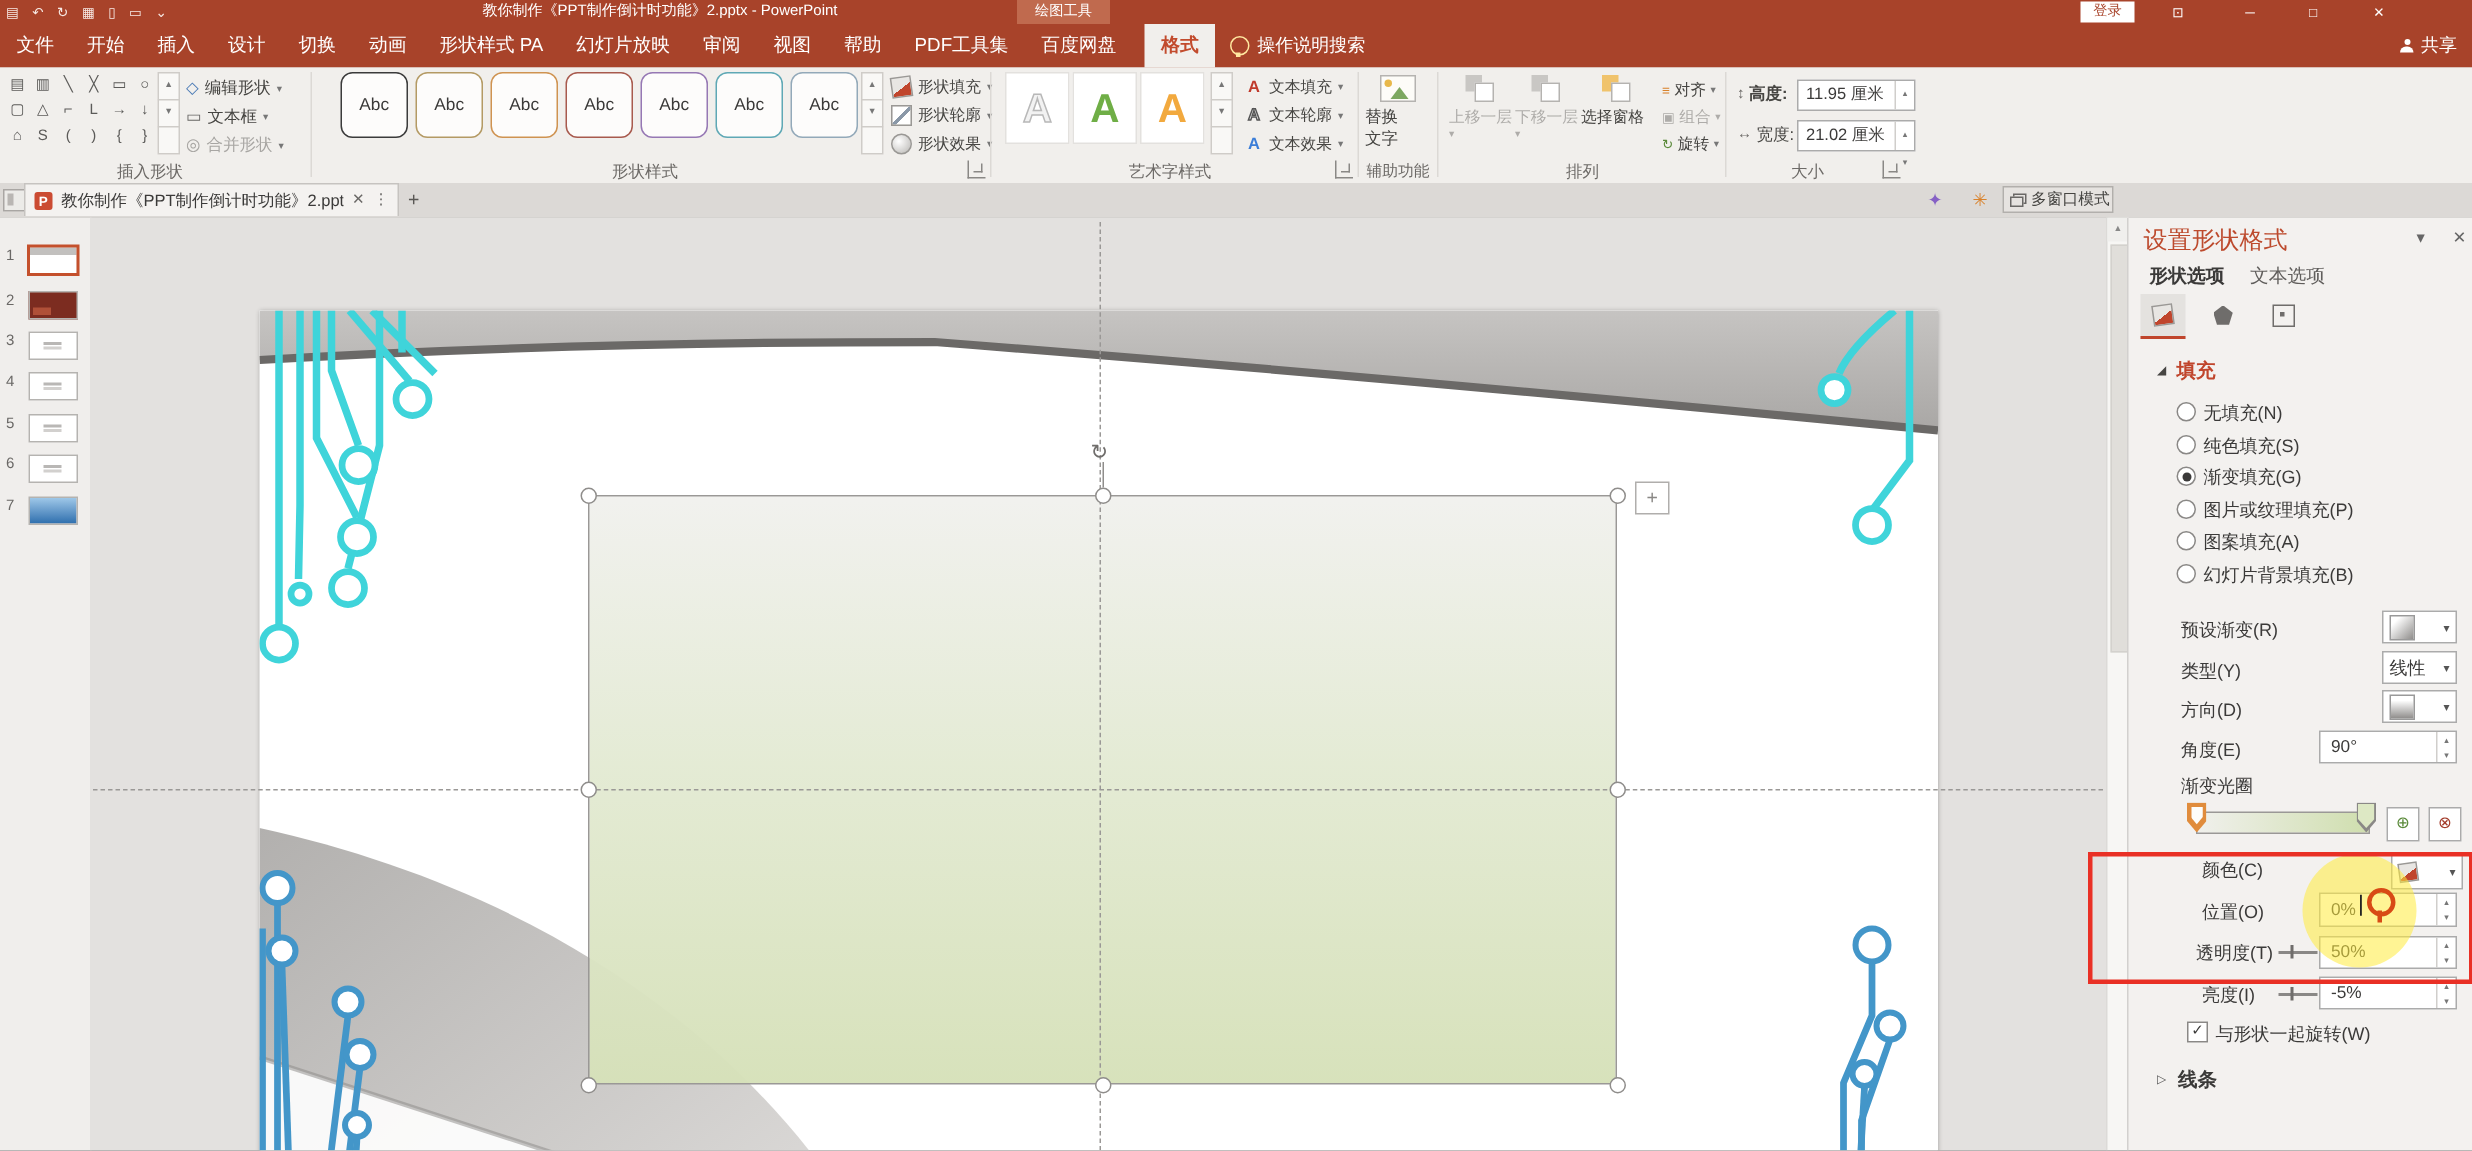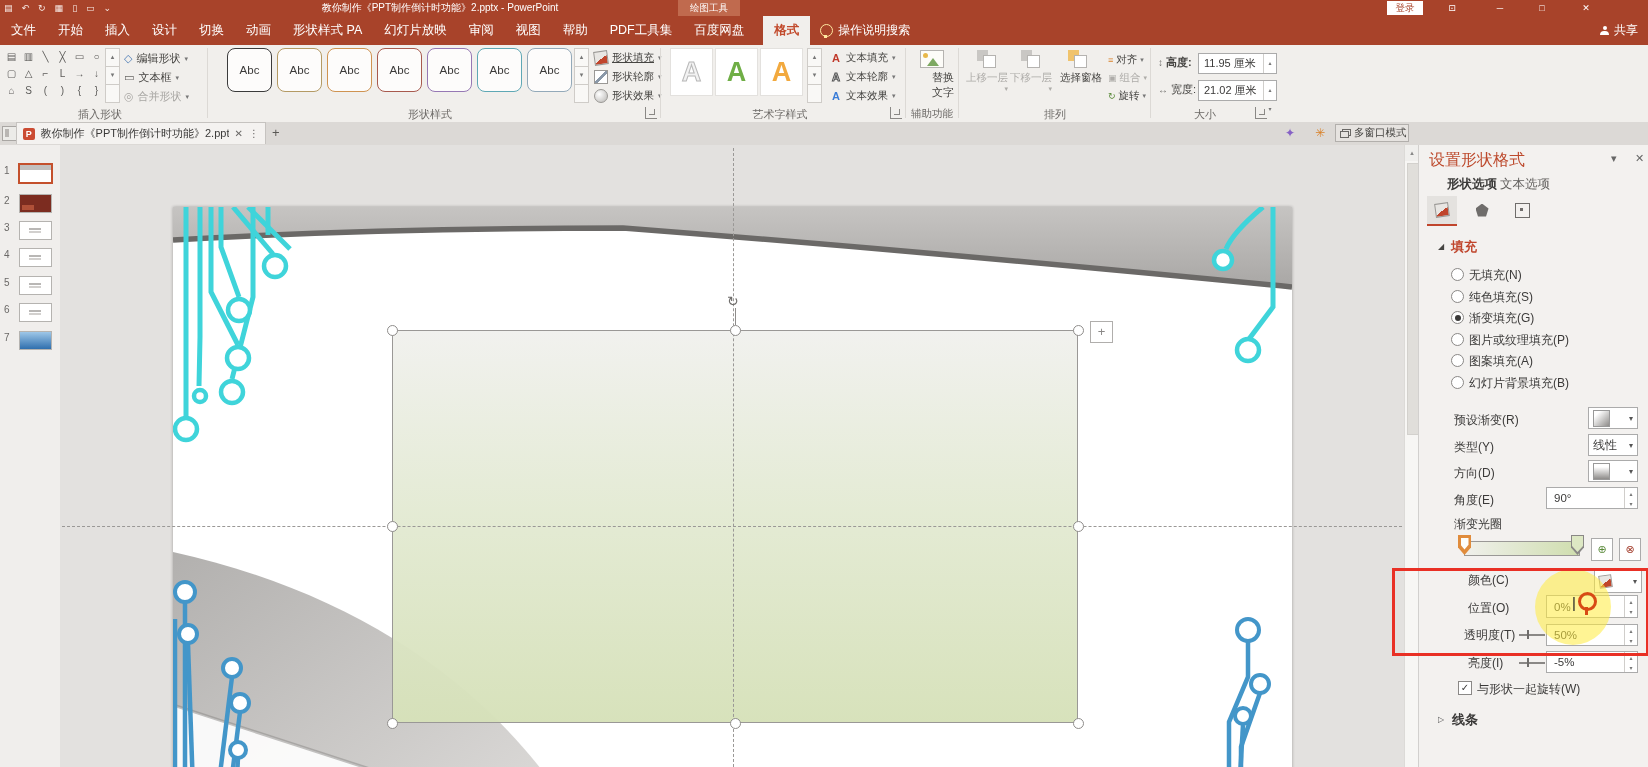--- a/index.html
+++ b/index.html
@@ -33,21 +33,21 @@
   .scrollcol{position:absolute;width:15px;}
   .scrollcol div{height:17px;border:1px solid #cfccc8;background:#f9f8f6;font-size:7px;color:#777;text-align:center;line-height:15px;margin-bottom:-1px;}
   .rbtnrow{position:absolute;display:flex;align-items:center;gap:4px;font-size:11px;color:#464542;white-space:nowrap;}
   .rbtnrow .car{font-size:7px;color:#777;}
   .rbtnrow.disabled{color:#a8a6a3;}
   .abc{position:absolute;top:3px;width:43px;height:42px;border-radius:8px;background:#fdfcfb;border:1.5px solid #444;
        font-size:11.5px;color:#3b3a39;display:flex;align-items:center;justify-content:center;}
   .bigA{position:absolute;top:3px;width:41px;height:46px;background:#fff;border:1px solid #e3e1de;display:flex;align-items:center;justify-content:center;font-size:27px;font-weight:bold;}
   .launcher{position:absolute;width:11px;height:11px;border-left:1px solid #8a8885;border-bottom:1px solid #8a8885;}
   .launcher:after{content:"";position:absolute;right:2px;top:2px;width:5px;height:5px;border-right:1.5px solid #8a8885;border-bottom:1.5px solid #8a8885;}
-  .bigbtn{position:absolute;top:3px;width:42px;text-align:right;font-size:11px;color:#464542;}
+  .bigbtn{position:absolute;top:3px;width:42px;text-align:left;font-size:11px;color:#464542;}
   .bigbtn.disabled{color:#aeaca9;}
   .sq2{position:relative;width:20px;height:18px;margin:2px auto 3px auto;}
   .sq2:before{content:"";position:absolute;left:0;top:0;width:11px;height:11px;background:#c9c7c4;}
   .sq2:after{content:"";position:absolute;left:6px;top:5px;width:11px;height:11px;background:#fff;border:1px solid #b5b3b0;}
   .sq2.live:before{background:#f0c36c;}
   .minirow{position:absolute;display:flex;align-items:center;gap:3px;font-size:10.5px;color:#464542;white-space:nowrap;}
   .minirow.disabled{color:#aeaca9;}
   .micon{font-size:9px;color:#7a99b8;}
   .sizeicon{font-size:10px;color:#6f6d6a;}
   .sizeinput{position:absolute;width:72px;height:19px;border:1px solid #ababab;background:#fff;font-size:11px;color:#3b3a39;line-height:19px;padding-left:5px;}
@@ -252,21 +252,21 @@
     <div class="abc" style="left: 527px; border-color: rgb(147, 169, 185);">
         <span>Abc</span>
       </div>
     <div class="scrollcol" style="left:574px;top:3px;">
       <div>▴</div>
       <div>▾</div>
       <div></div>
     </div>
     <div class="rbtnrow" style="left:594px;top:6px;">
       <span class="ic12 ic-bucket"></span>
-      <span style="font-size:10.5px;text-decoration:underline;">形状填充</span>
+      <span style="font-size:10.5px;">形状填充</span>
       <span class="car">▾</span>
     </div>
     <div class="rbtnrow" style="left:594px;top:25px;">
       <span class="ic12 ic-pencil"></span>
       <span style="font-size:10.5px;">形状轮廓</span>
       <span class="car">▾</span>
     </div>
     <div class="rbtnrow" style="left:594px;top:44px;">
       <span class="ic12 ic-fx"></span>
       <span style="font-size:10.5px;">形状效果</span>
@@ -511,21 +511,21 @@
 
     <div class="vscroll">
       <div class="vs-up">▴</div>
       <div class="vs-thumb"></div>
     </div>
 
     <div class="pane">
       <div class="pane-title">设置形状格式</div>
       <span class="pane-glyph" style="left:192px;">▾</span>
       <span class="pane-glyph" style="left:216px;">✕</span>
-      <span class="ptab on" style="left:28px;text-align:center;">形状选项</span>
+      <span class="ptab on" style="left:14px;text-align:center;">形状选项</span>
       <span class="ptab off" style="left:81px;">文本选项</span>
 
       <div class="pico sel" style="left:8px;">
         <span class="ic12 ic-bucket"></span>
       </div>
       <div class="pico" style="left:48px;">
         <span class="pent"></span>
       </div>
       <div class="pico" style="left:88px;">
         <span class="szico"></span>

